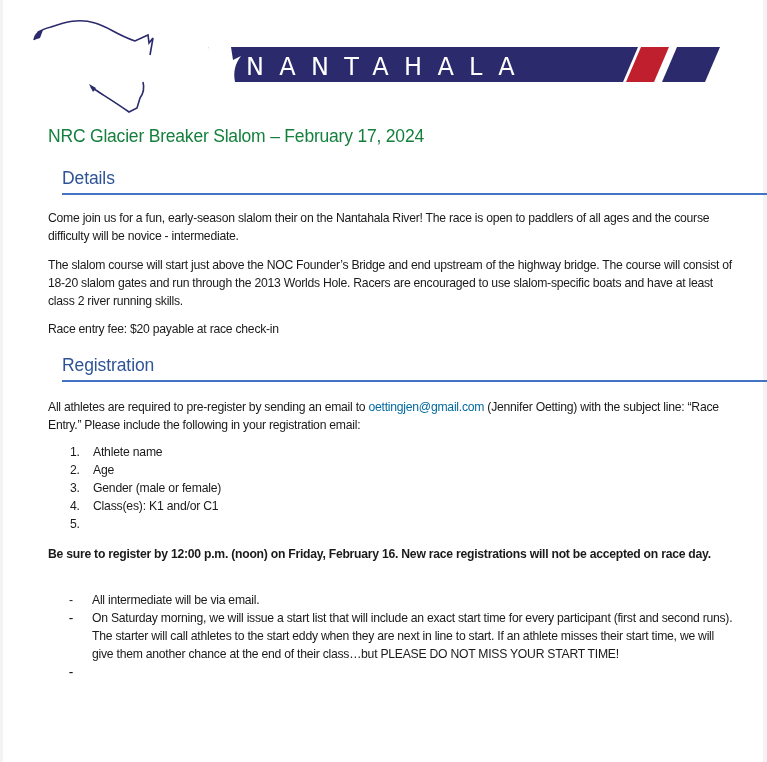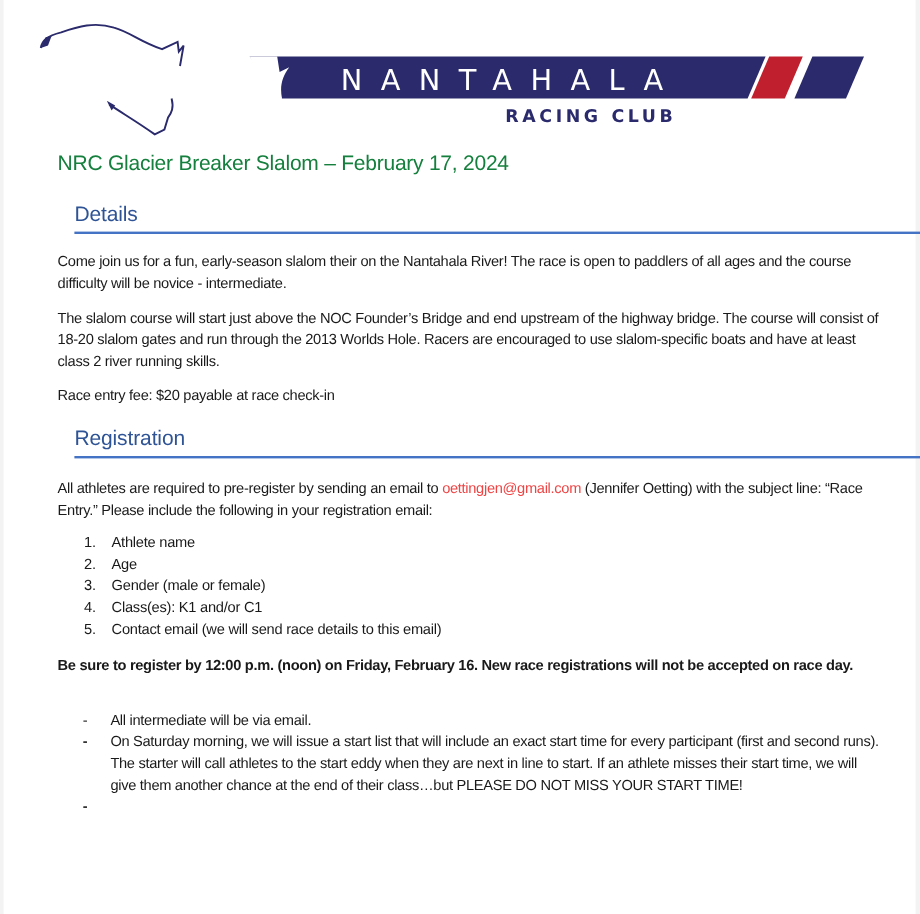--- a/index.html
+++ b/index.html
@@ -11,21 +11,21 @@
   }
   .page {
     position: absolute; left: 3px; top: 0; width: 760px; height: 762px;
     background: #ffffff;
   }
   .logo { position: absolute; left: 0; top: 0; width: 760px; height: 120px; }
   .logo svg { position: absolute; left: 0; top: 0; }
   .banner-text {
     position: absolute; left: 243px; top: 52px; width: 360px; height: 30px;
     color: #ffffff; font-family: "DejaVu Sans", sans-serif; font-size: 24px;
-    letter-spacing: 15.3px; line-height: 30px; white-space: nowrap; text-align: center;
+    letter-spacing: 15.3px; line-height: 30px; white-space: nowrap;
   }
   .sub-text {
     position: absolute; left: 418px; top: 88px;
     color: #2a2a6c; font-family: "DejaVu Sans", sans-serif; font-weight: bold;
     font-size: 14.5px; letter-spacing: 3px; line-height: 20px; white-space: nowrap;
   }
   .content { position: absolute; left: 45px; top: 0; width: 715px; }
   .title {
     position: absolute; top: 126px; left: 0;
     font-family: "Liberation Sans", sans-serif; font-size: 17.5px; color: #15803d;
@@ -39,21 +39,21 @@
   .h2.details { top: 168px; }
   .h2.registration { top: 355px; }
   p, .para {
     position: absolute; left: 0; width: 690px; margin: 0;
     font-size: 12.2px; line-height: 18px; letter-spacing: -0.25px;
   }
   .p1 { top: 209px; }
   .p2 { top: 256px; }
   .p3 { top: 320px; }
   .p4 { top: 398px; }
-  .email { color: #ef4444; }
+  .email { color: #0369a1; }
   ol.reqs {
     position: absolute; left: 0; top: 443px; margin: 0; padding: 0; list-style: none;
     font-size: 12.2px; line-height: 18px; letter-spacing: -0.2px;
   }
   ol.reqs li { position: relative; padding-left: 45px; }
   ol.reqs li .num { position: absolute; left: 22px; }
   .bold-note { top: 545px; font-weight: bold; }
   ul.notes {
     position: absolute; left: 0; top: 591px; width: 690px; margin: 0; padding: 0; list-style: none;
     font-size: 12.2px; line-height: 18px; letter-spacing: -0.25px;
@@ -77,40 +77,39 @@
 
       <polygon points="674,47 717,47 702,82 659,82" fill="#2a2a6c"></polygon>
 
       <path d="M31,40 C32,34 36,30 48,27 C62,22 76,18 92,23 C106,27 112,34 132,41 L145,35 L146,43 L150,38 L147,55" fill="none" stroke="#2a2a6c" stroke-width="1.6"></path>
       <path d="M31,40 L35,31 L40,30 L37,38 Z" fill="#2a2a6c"></path>
 
       <path d="M88,87 C100,95 112,102 126,112 L134,108 L137,98 C140,94 142,90 140,82" fill="none" stroke="#2a2a6c" stroke-width="1.6"></path>
       <path d="M86,84 L93,88 L90,92 Z" fill="#2a2a6c"></path>
     </svg>
     <div class="banner-text">NANTAHALA</div>
-    <div class="sub-text">RACING CLUB</div>
   </div>
 
   <div class="content">
     <div class="title">NRC Glacier Breaker Slalom – February 17, 2024</div>
 
     <div class="h2 details">Details</div>
     <p class="p1">Come join us for a fun, early-season slalom their on the Nantahala River! The race is open to paddlers of all ages and the course difficulty will be novice - intermediate.</p>
     <p class="p2">The slalom course will start just above the NOC Founder’s Bridge and end upstream of the highway bridge. The course will consist of 18-20 slalom gates and run through the 2013 Worlds Hole. Racers are encouraged to use slalom-specific boats and have at least class 2 river running skills.</p>
     <p class="p3">Race entry fee: $20 payable at race check-in</p>
 
     <div class="h2 registration">Registration</div>
     <div class="para p4"><span>All athletes are required to pre-register by sending an email to </span><a class="email">oettingjen@gmail.com</a><span> (Jennifer Oetting) with the subject line: “Race Entry.” Please include the following in your registration email:</span></div>
 
     <ol class="reqs">
       <li><span class="num">1.</span><span>Athlete name</span></li>
       <li><span class="num">2.</span><span>Age</span></li>
       <li><span class="num">3.</span><span>Gender (male or female)</span></li>
       <li><span class="num">4.</span><span>Class(es): K1 and/or C1</span></li>
-      <li><span class="num">5.</span><span>Contact email (we will send race details to this email)</span></li>
+      <li><span class="num">5.</span></li>
     </ol>
 
     <p class="bold-note">Be sure to register by 12:00 p.m. (noon) on Friday, February 16. New race registrations will not be accepted on race day.</p>
 
     <ul class="notes">
       <li><span class="dash">-</span><span>All intermediate will be via email.</span></li>
       <li><span class="dash">-</span></li>
       <li><span class="dash">-</span><span>On Saturday morning, we will issue a start list that will include an exact start time for every participant (first and second runs). The starter will call athletes to the start eddy when they are next in line to start. If an athlete misses their start time, we will give them another chance at the end of their class…but PLEASE DO NOT MISS YOUR START TIME!</span></li>
       <li><span class="dash">-</span></li>
       <li><span class="dash">-</span></li>

